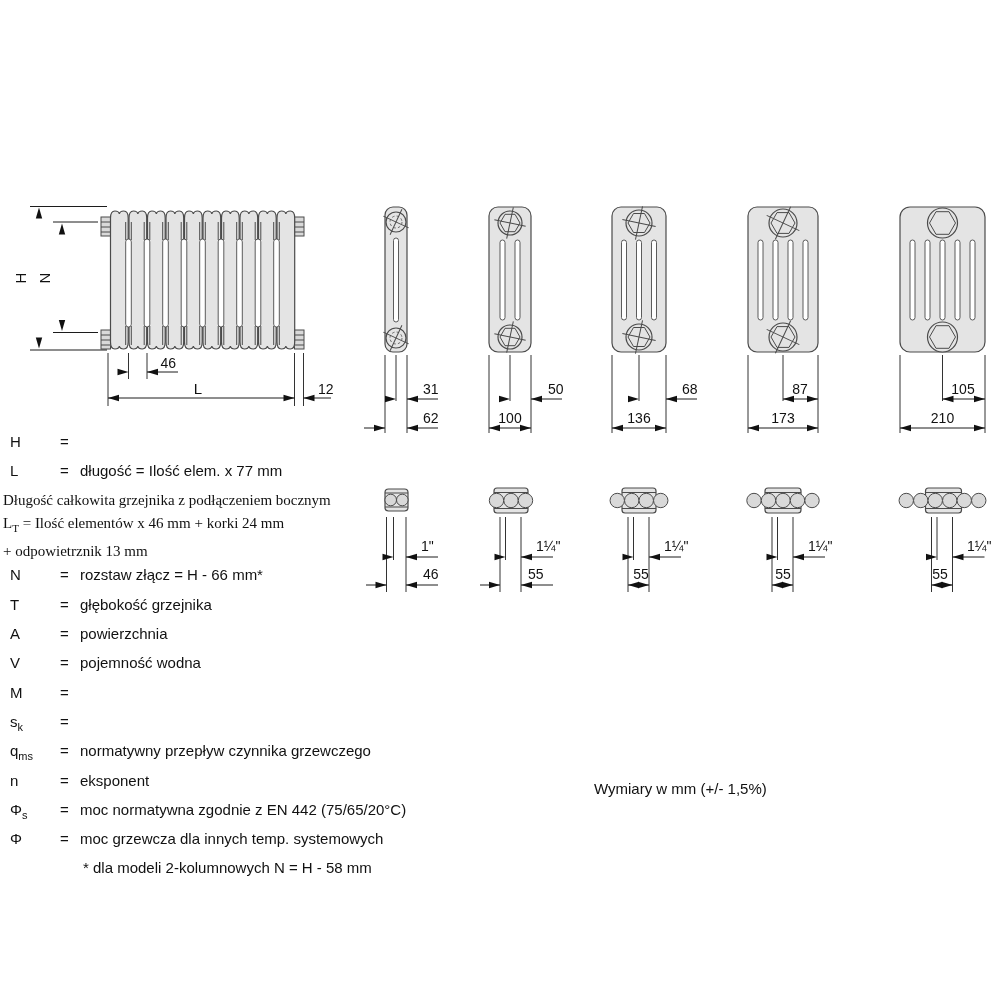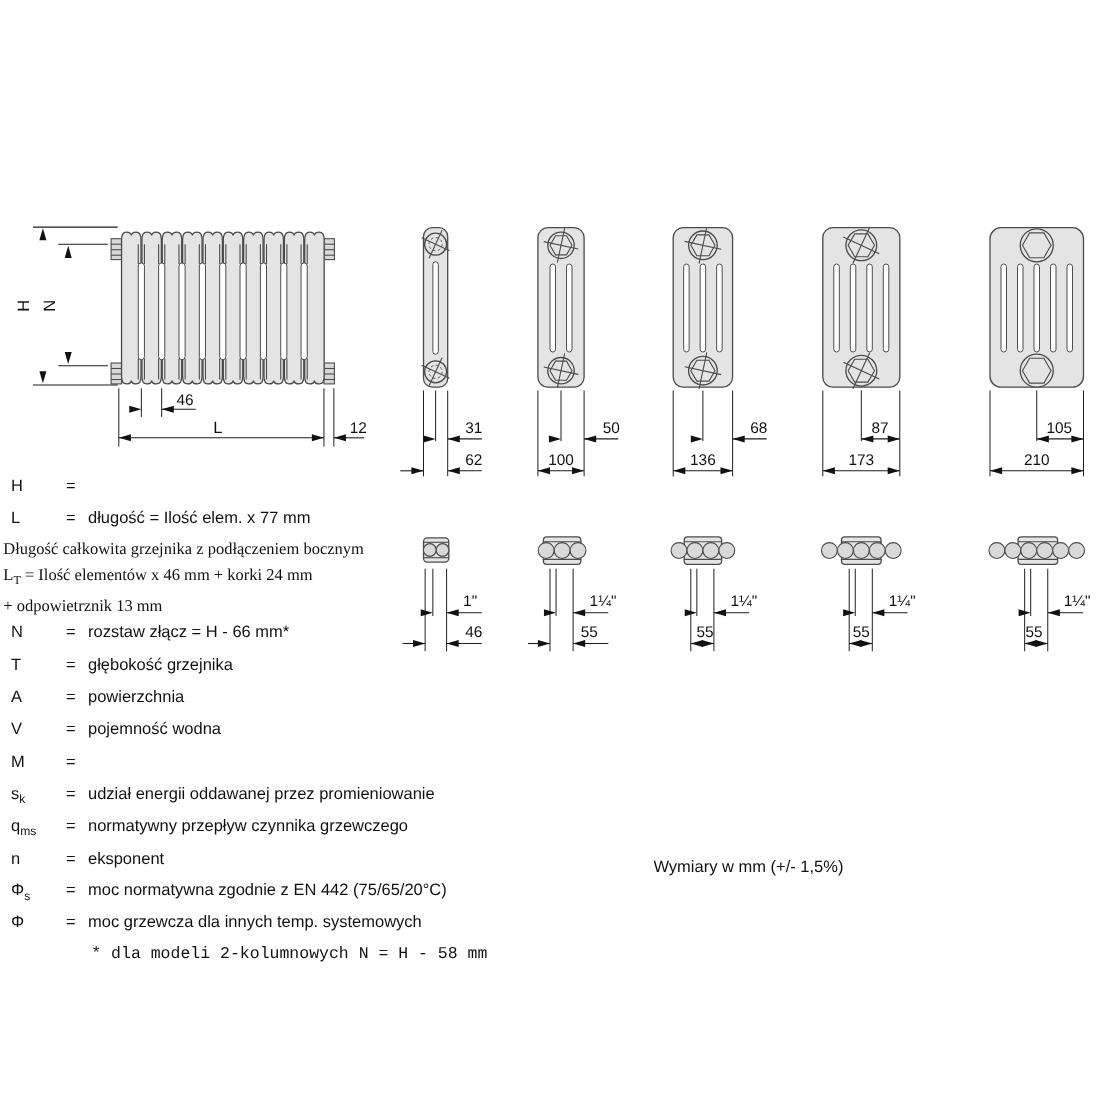--- a/index.html
+++ b/index.html
@@ -16,21 +16,21 @@
   .ln{stroke:#1c1c1c;stroke-width:1;fill:none;}
   .ext{stroke:#1c1c1c;stroke-width:0.9;fill:none;}
   .arr{fill:#111;stroke:none;}
   .dim{font:14px "Liberation Sans","DejaVu Sans",sans-serif;fill:#111;}
   .dimL{font:15px "Liberation Sans","DejaVu Sans",sans-serif;fill:#111;}
   
   #legend{position:absolute;left:3px;top:430px;width:470px;font-size:15px;line-height:23.3px;}
   .lrow{display:grid;grid-template-columns:57px 20px 1fr;}
   .lsym{padding-left:7px;}
   .lrow-full{display:block;font-family:Liberation Serif, serif;}
-  .lrow-note{display:block;padding-left:80px;font-family:Liberation Mono, monospace;}
+  .lrow-note{display:block;padding-left:80px;}
   sub{font-size:11px;}
   #footer-note{position:absolute;left:558px;top:780px;font-size:15px;margin-left:36px;}
 </style>
 </head>
 <body>
 
 <div id="stage">
 
 <svg id="drawing" width="1000" height="1000" viewBox="0 0 1000 1000">
   <defs>
@@ -398,21 +398,20 @@
     <span class="leq">=</span>
     <span class="ltxt">pojemność wodna</span>
   </div>
   <div class="lrow">
     <span class="lsym"><span>M</span><sub></sub></span>
     <span class="leq">=</span>
   </div>
   <div class="lrow">
     <span class="lsym"><span>s</span><sub>k</sub></span>
     <span class="leq">=</span>
-    <span class="ltxt">udział energii oddawanej przez promieniowanie</span>
   </div>
   <div class="lrow">
     <span class="lsym"><span>q</span><sub>ms</sub></span>
     <span class="leq">=</span>
     <span class="ltxt">normatywny przepływ czynnika grzewczego</span>
   </div>
   <div class="lrow">
     <span class="lsym"><span>n</span><sub></sub></span>
     <span class="leq">=</span>
     <span class="ltxt">eksponent</span>

